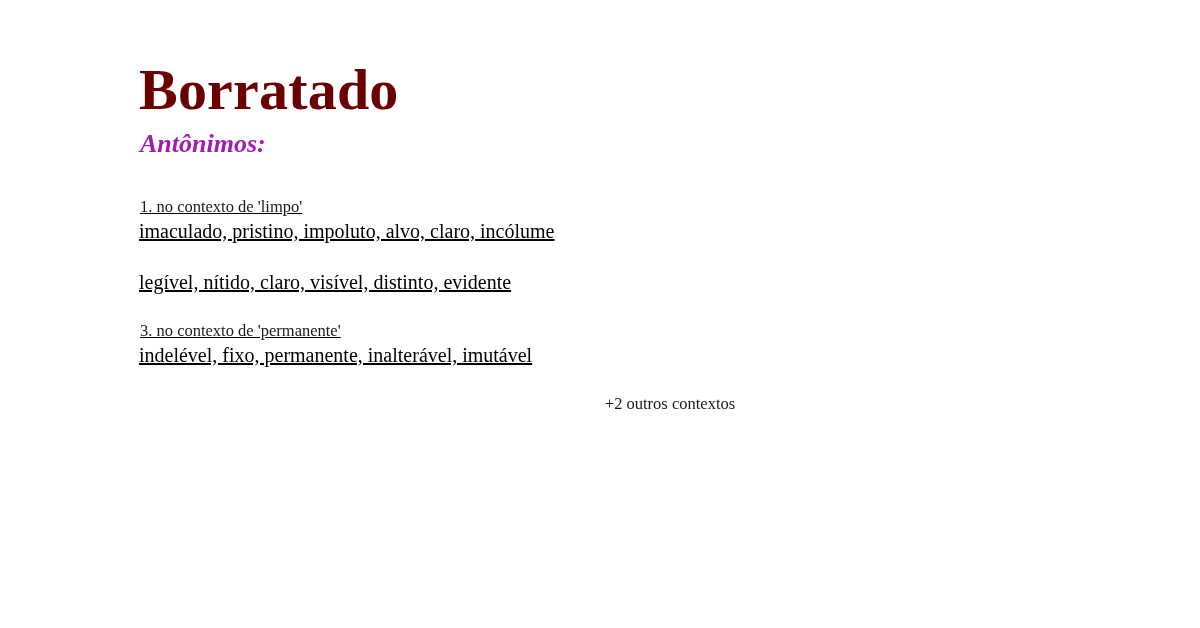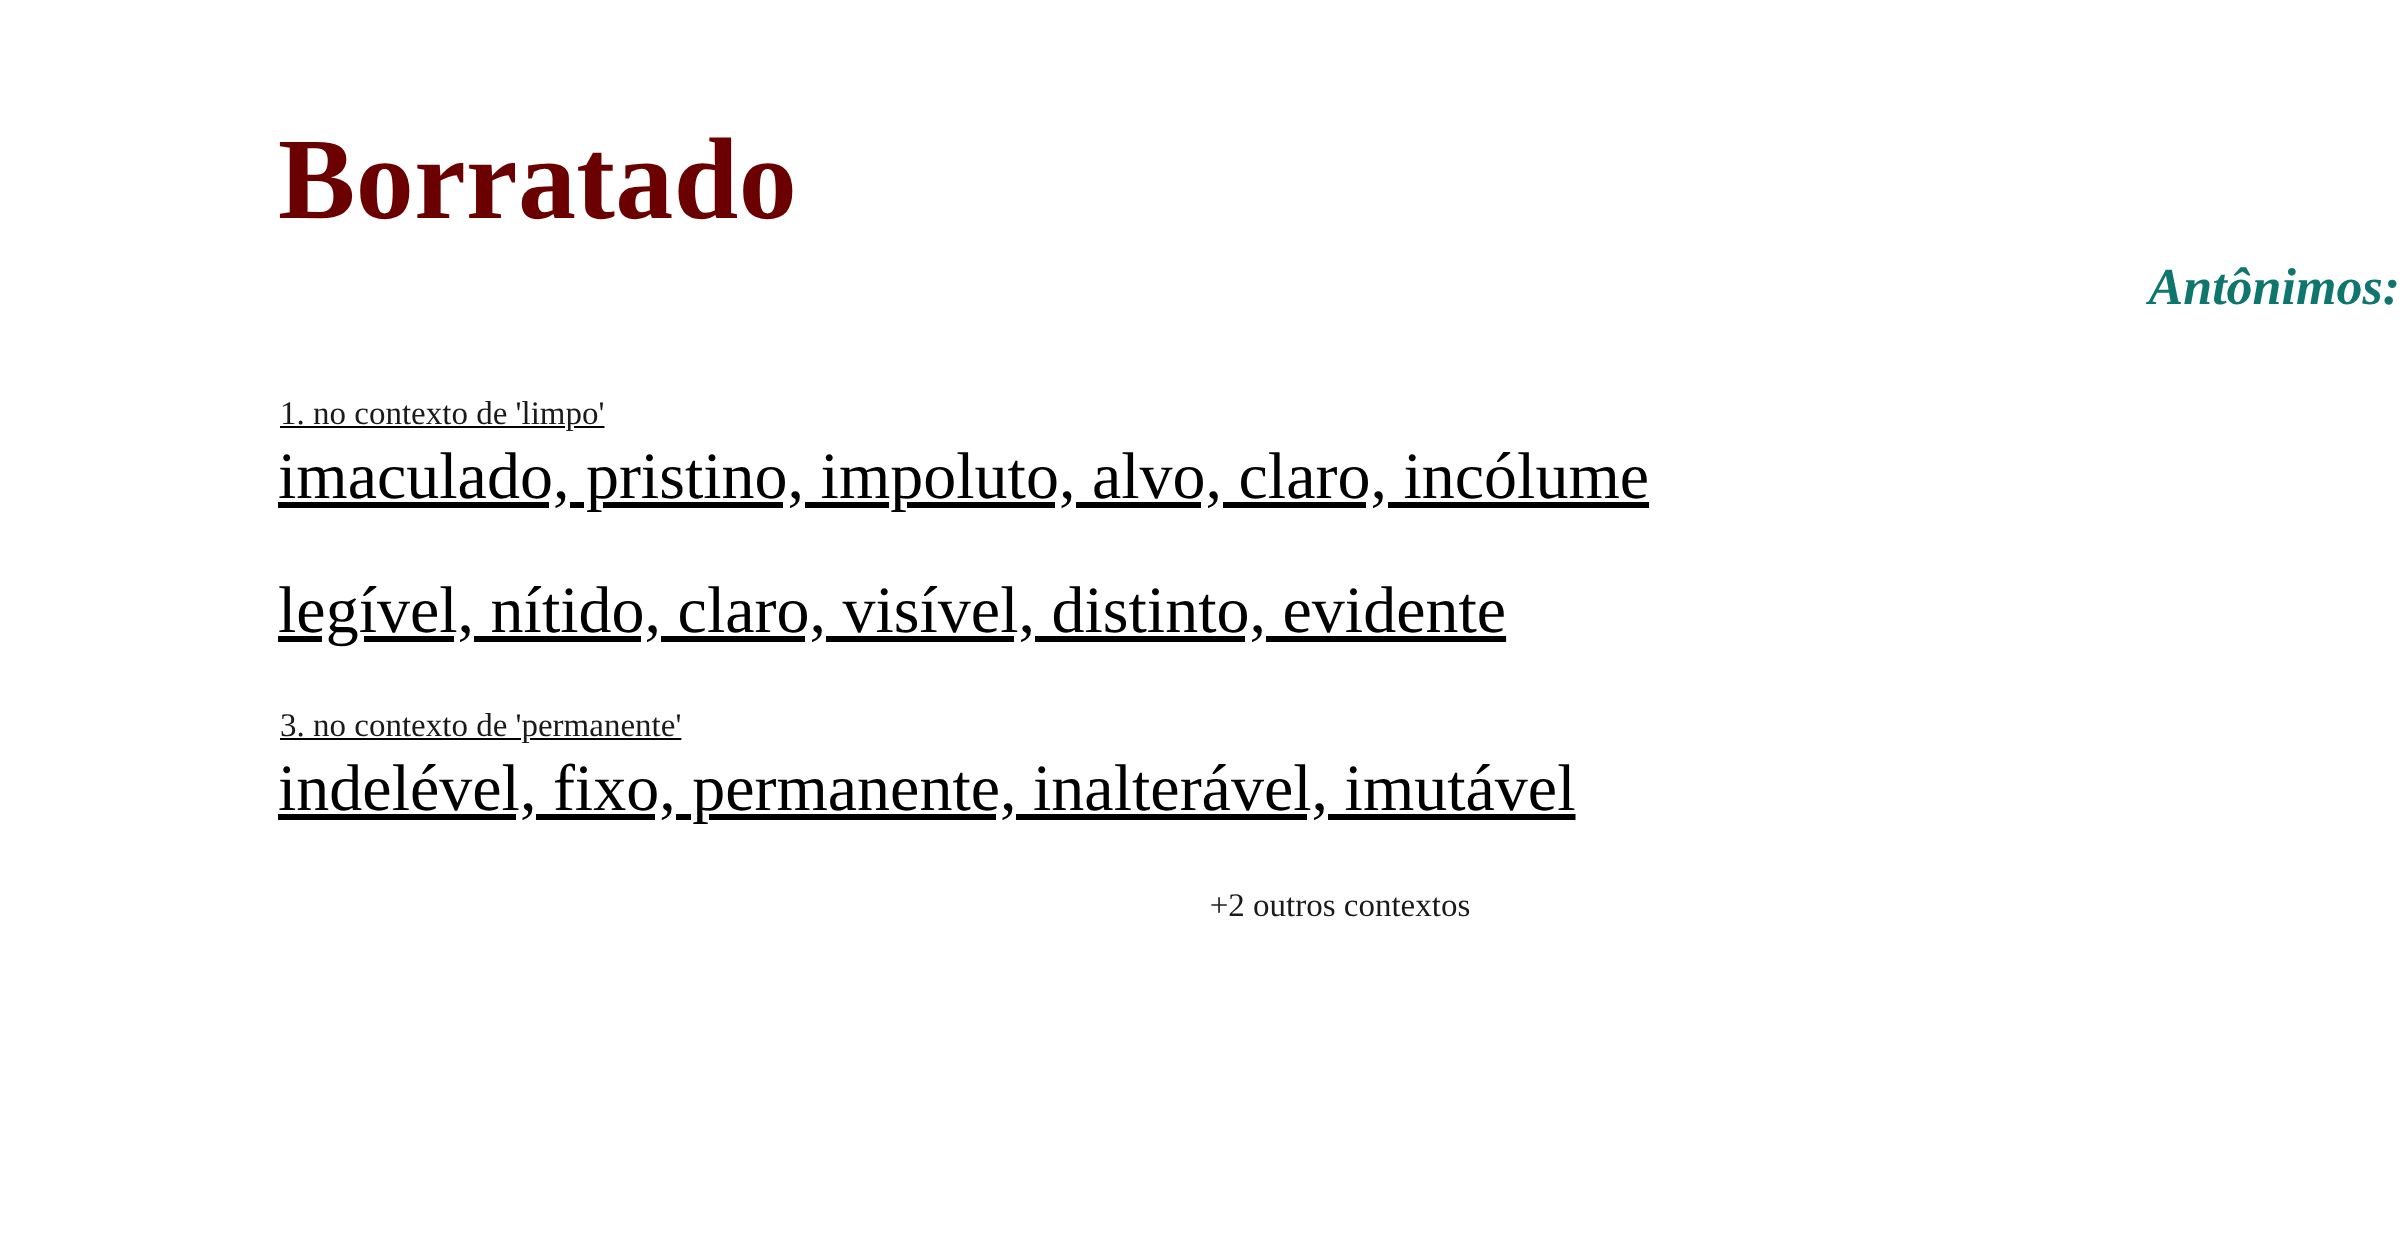--- a/index.html
+++ b/index.html
@@ -27,40 +27,39 @@
     line-height: 1.05;
     color: #6b0000;
     margin: 0;
     letter-spacing: 0.2px;
   }
   .subtitle {
     font-family: "Liberation Serif", serif;
     font-weight: bold;
     font-style: italic;
     font-size: 26px;
-    color: #0f766e;
+    color: #a21caf;
     margin: 8px 0 0 1px;
-    text-align: right;
   }
   .sense-list {
     margin-top: 38px;
   }
   .sense {
     margin-bottom: 26px;
     text-decoration: underline;
   }
   .sense-context {
     font-family: "Liberation Serif", serif;
     font-size: 16.5px;
     color: #1a1a1a;
     margin: 0 0 2px 1px;
   }
   .sense-words {
     font-family: "Liberation Serif", serif;
-    font-size: 33px;
+    font-size: 20px;
     color: #000000;
     margin: 0;
     line-height: 1.25;
   }
   .more-contexts {
     font-family: "Liberation Serif", serif;
     font-size: 16.5px;
     color: #1a1a1a;
     margin: 24px 0 0 1px;
     text-align: center;

